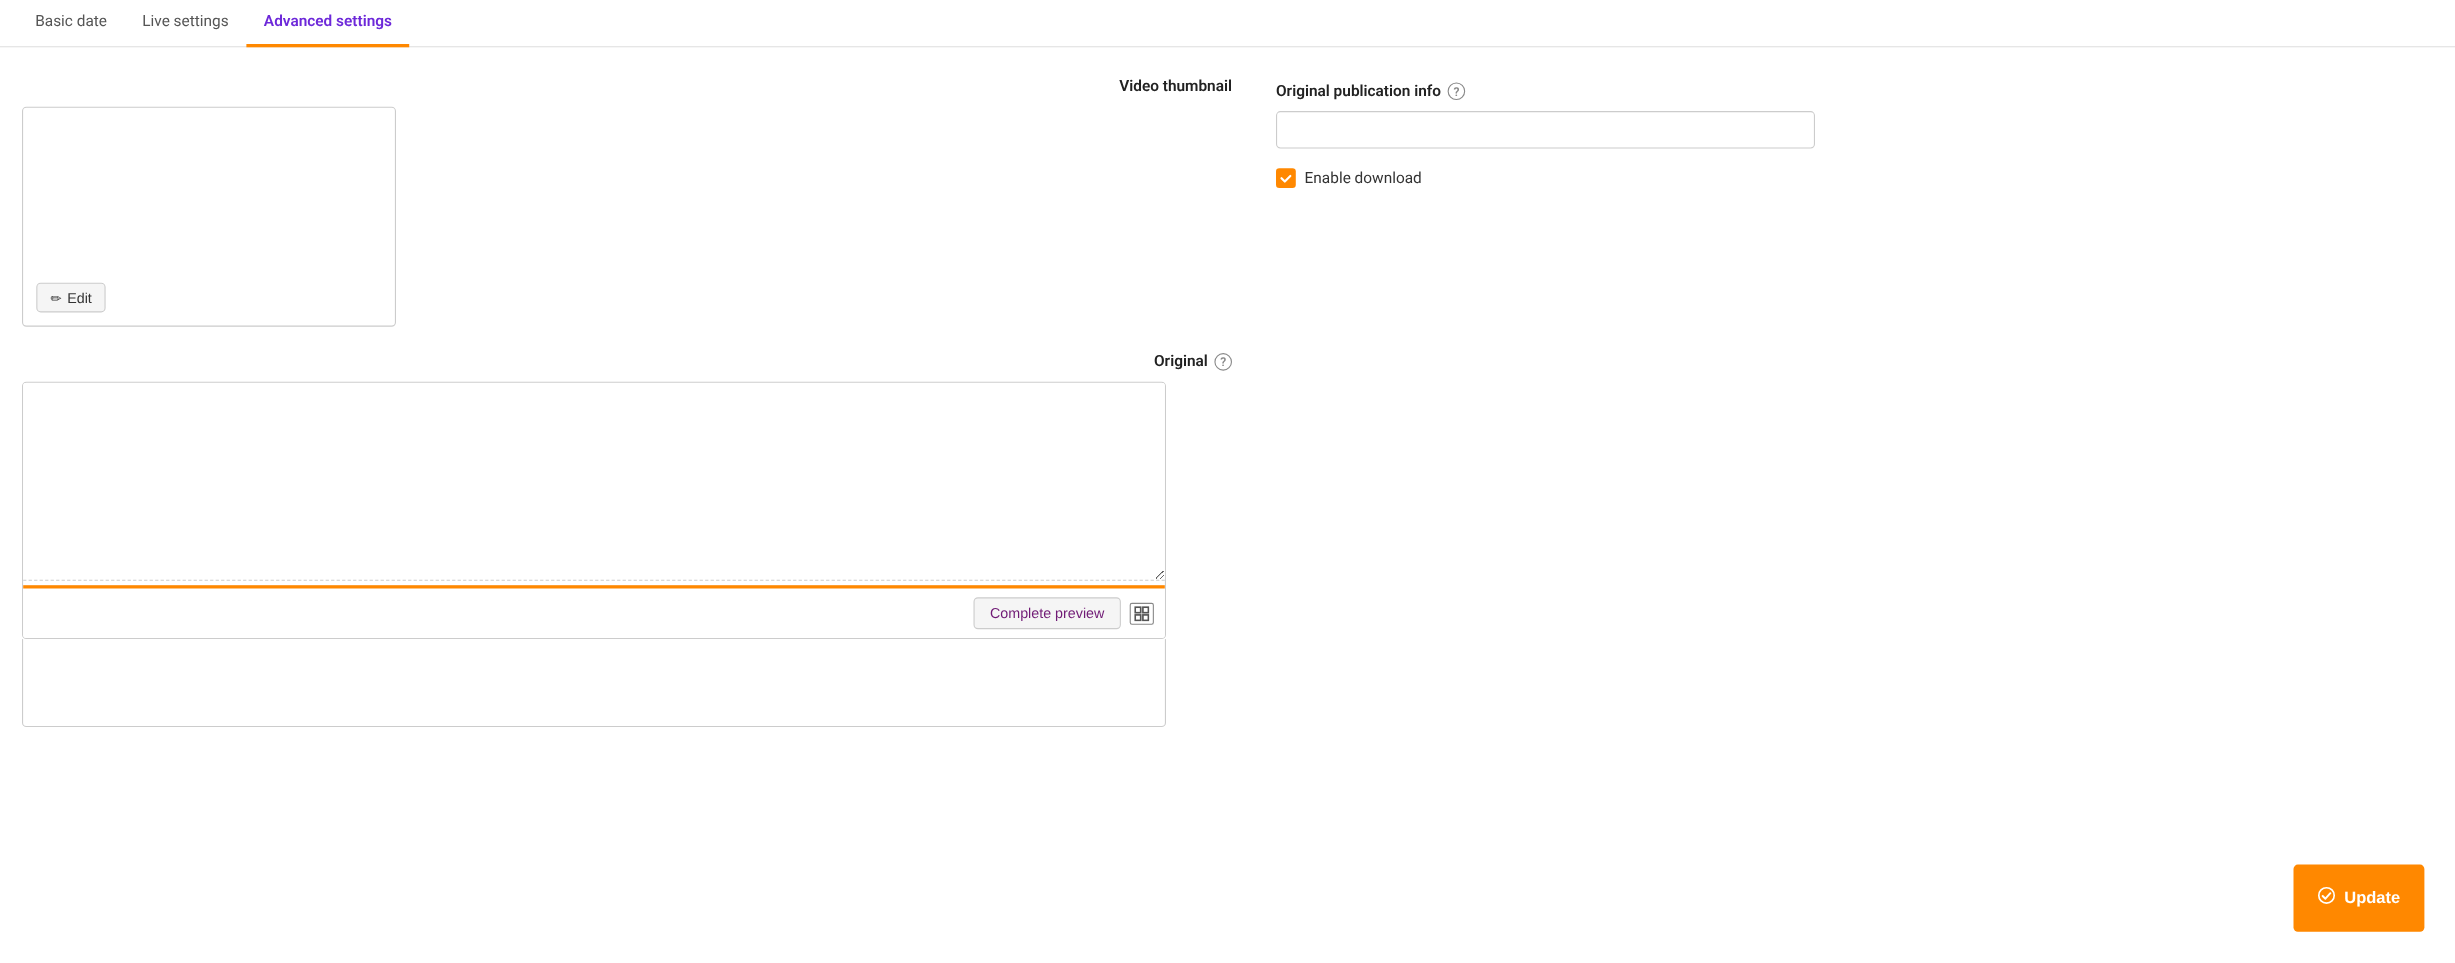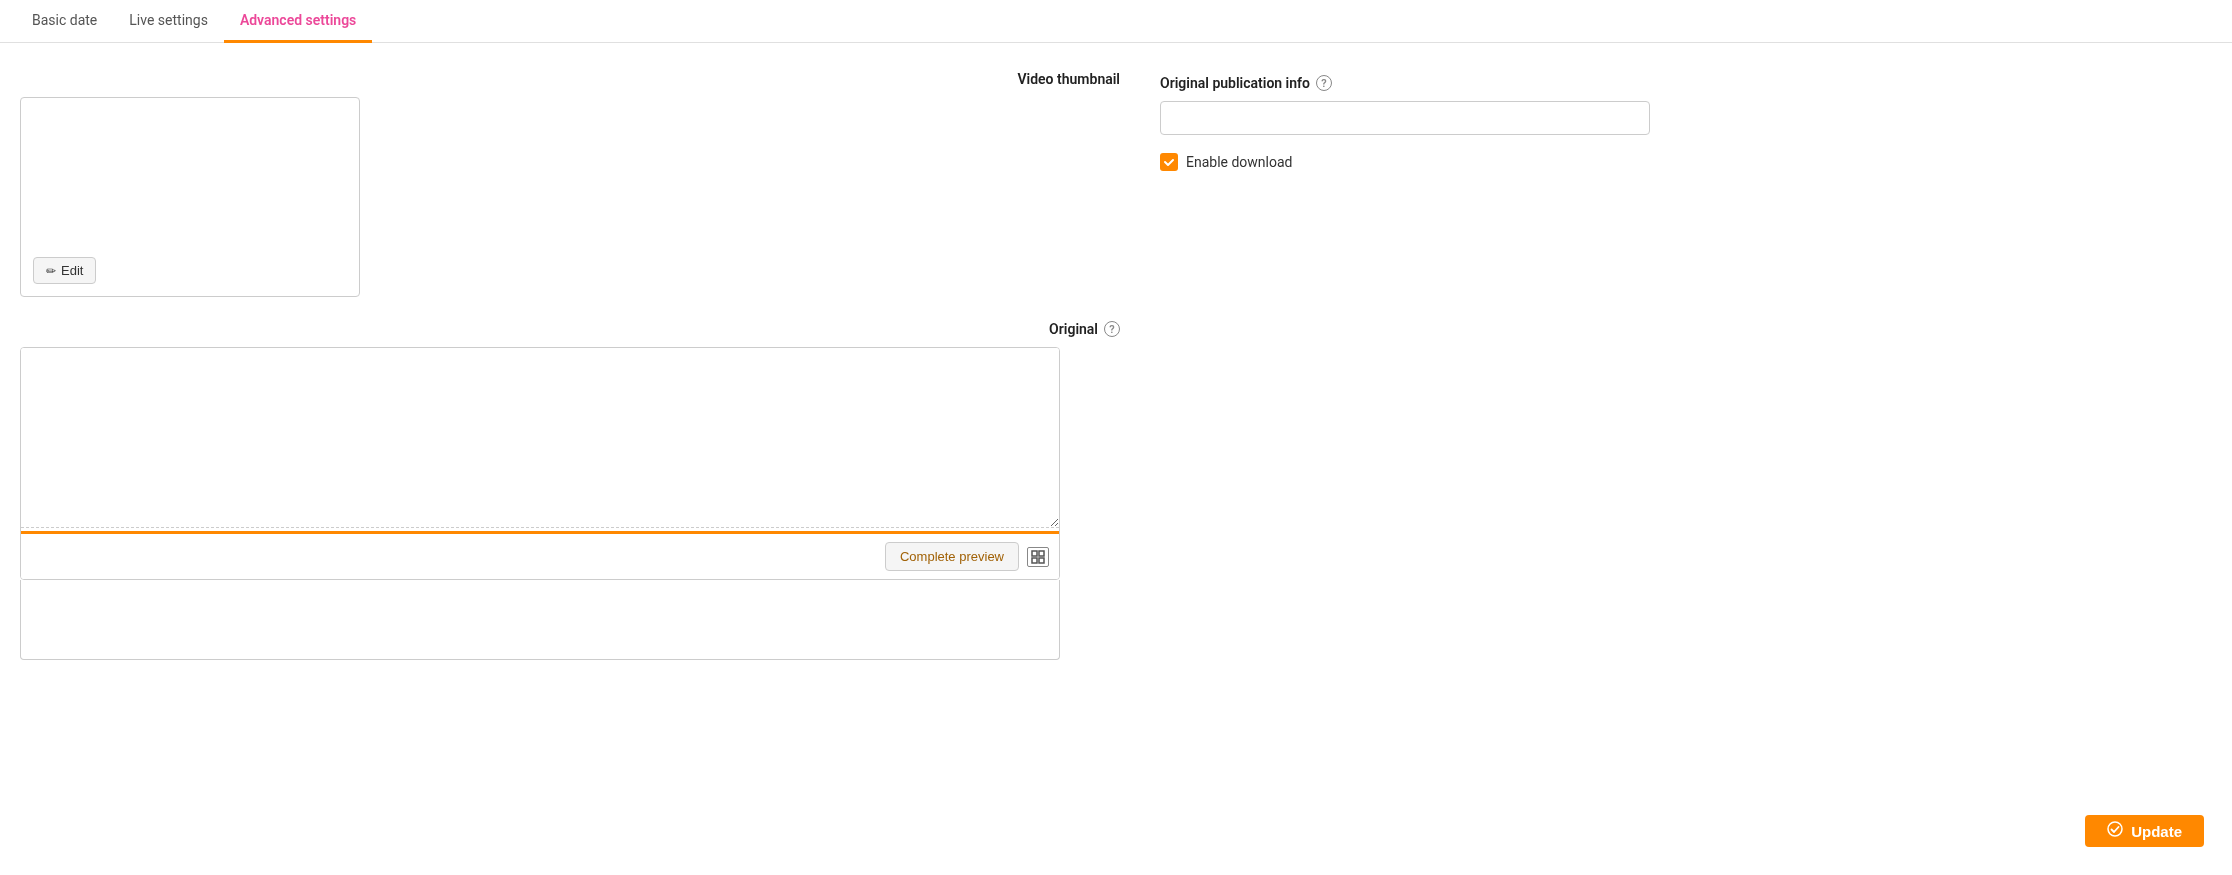--- a/index.html
+++ b/index.html
@@ -30,21 +30,21 @@
       cursor: pointer;
       font-size: 14px;
       color: #555;
       border-bottom: 3px solid transparent;
       margin-bottom: -1px;
       white-space: nowrap;
       user-select: none;
     }
 
     .tab.active {
-      color: #ec4899;
+      color: #6d28d9;
       border-bottom: 3px solid #f80;
       font-weight: 600;
     }
 
     .content {
       display: flex;
       padding: 28px 20px 20px 20px;
       gap: 40px;
     }
 
@@ -148,21 +148,21 @@
       background: #fff;
     }
 
     .preview-btn {
       background: #f5f5f5;
       border: 1px solid #ccc;
       border-radius: 4px;
       padding: 6px 14px;
       cursor: pointer;
       font-size: 13px;
-      color: #a16207;
+      color: #701a75;
     }
 
     .expand-icon {
       font-size: 16px;
       color: #555;
       cursor: pointer;
       border: 1.5px solid #888;
       border-radius: 2px;
       padding: 2px 3px;
       display: flex;
@@ -236,21 +236,21 @@
 
     
     .update-btn {
       position: absolute;
       bottom: 28px;
       right: 28px;
       background: #f80;
       color: #fff;
       border: none;
       border-radius: 4px;
-      padding: 6px 22px;
+      padding: 20px 22px;
       font-size: 15px;
       font-weight: 600;
       cursor: pointer;
       display: flex;
       align-items: center;
       gap: 8px;
     }
 
     .update-check-icon {
       font-size: 16px;

